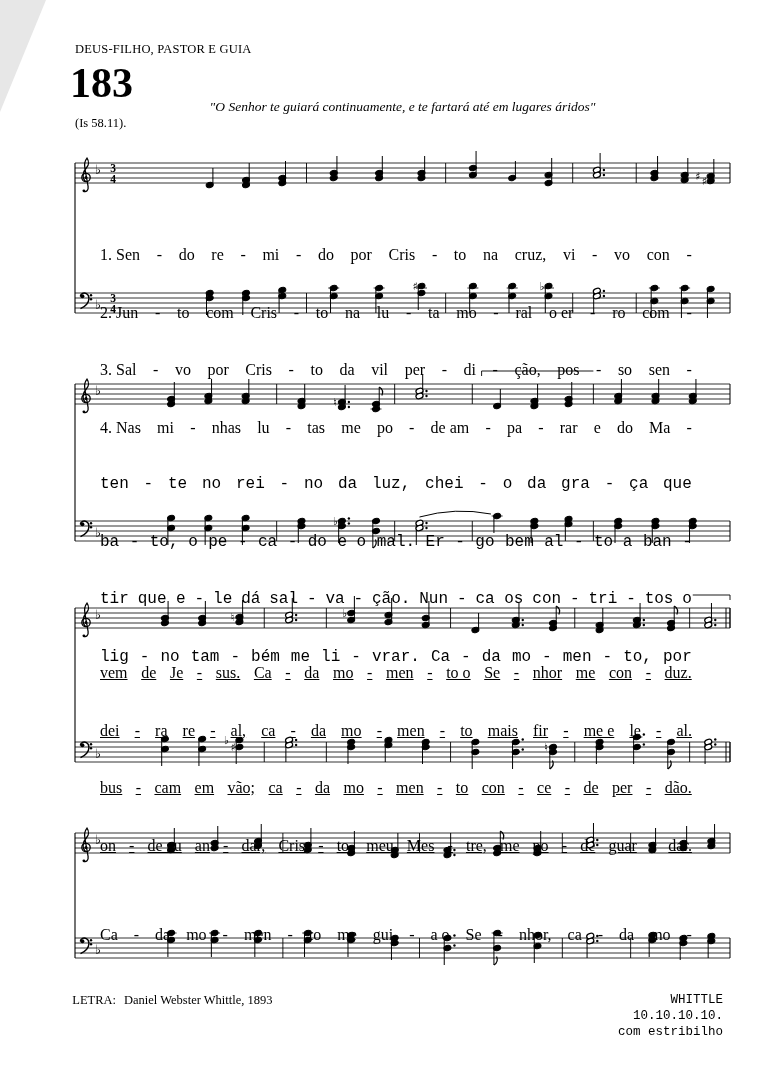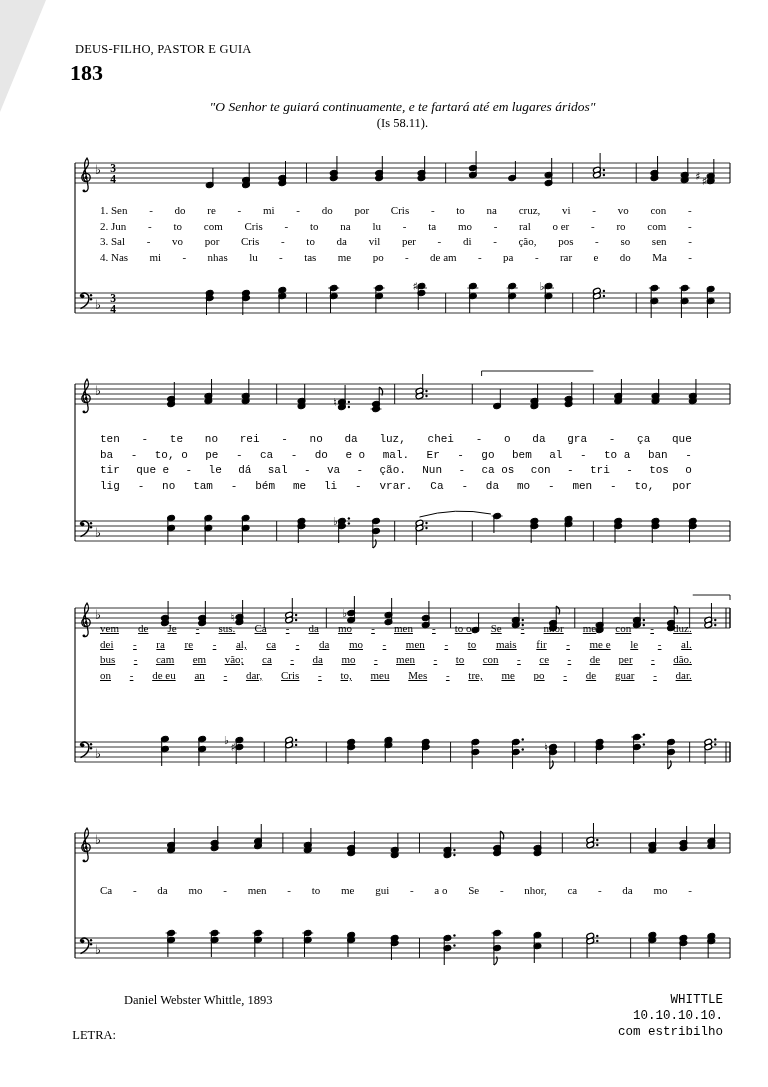--- a/index.html
+++ b/index.html
@@ -1,31 +1,31 @@
 <!DOCTYPE html>
 <html><head>
 <meta charset="utf-8">
 <style>
   html,body{margin:0;padding:0;background:#fff;}
   .page{position:relative;width:768px;height:1087px;background:#fff;color:#000;
         font-family:"Liberation Serif", serif;overflow:hidden;}
   .scan-artifact{position:absolute;left:0;top:0;width:0;height:0;
         border-left:46px solid #e7e7e7;border-bottom:112px solid transparent;}
   .section-header{position:absolute;left:75px;top:42px;font-size:12.5px;letter-spacing:.2px;}
-  .hymn-number{position:absolute;left:70px;top:62px;font-size:22px;font-weight:bold;line-height:1;}
+  .hymn-number{position:absolute;left:70px;top:62px;font-size:42px;font-weight:bold;line-height:1;}
   .hymn-title{position:absolute;left:75px;width:655px;top:64px;text-align:center;font-size:28px;line-height:1;}
   .quote{position:absolute;left:55px;width:695px;top:99px;text-align:center;font-size:13.5px;font-style:italic;}
-  .reference{position:absolute;left:75px;width:655px;top:116px;text-align:center;font-size:12.5px;}
+  .reference{position:absolute;left:75px;width:655px;top:116px;font-size:12.5px;}
   .system-svg{position:absolute;left:72px;width:664px;overflow:visible;}
   .lyrics{position:absolute;left:100px;width:592px;}
   .lyric-line{display:flex;justify-content:space-between;align-items:baseline;
-        height:15.6px;font-size:11px;white-space:pre;}
+        height:15.6px;font-size:16px;white-space:pre;margin-top:42px;}
   .footer-left{position:absolute;left:60px;top:992px;font-size:12.5px;line-height:16px;}
   .footer-row{display:flex;}
-  .flabel{display:inline-block;width:56px;text-align:right;margin-right:8px;margin-top:35px;}
+  .flabel{display:inline-block;width:56px;text-align:right;margin-right:8px;}
   .footer-right{position:absolute;right:45px;top:992px;font-size:12.5px;line-height:16px;text-align:right;font-family:Liberation Mono, monospace;}
 </style>
 </head>
 <body>
 
 <div class="page">
   <div class="scan-artifact"></div>
 
   <div class="section-header">DEUS-FILHO, PASTOR E GUIA</div>
   <div class="hymn-number">183</div>

